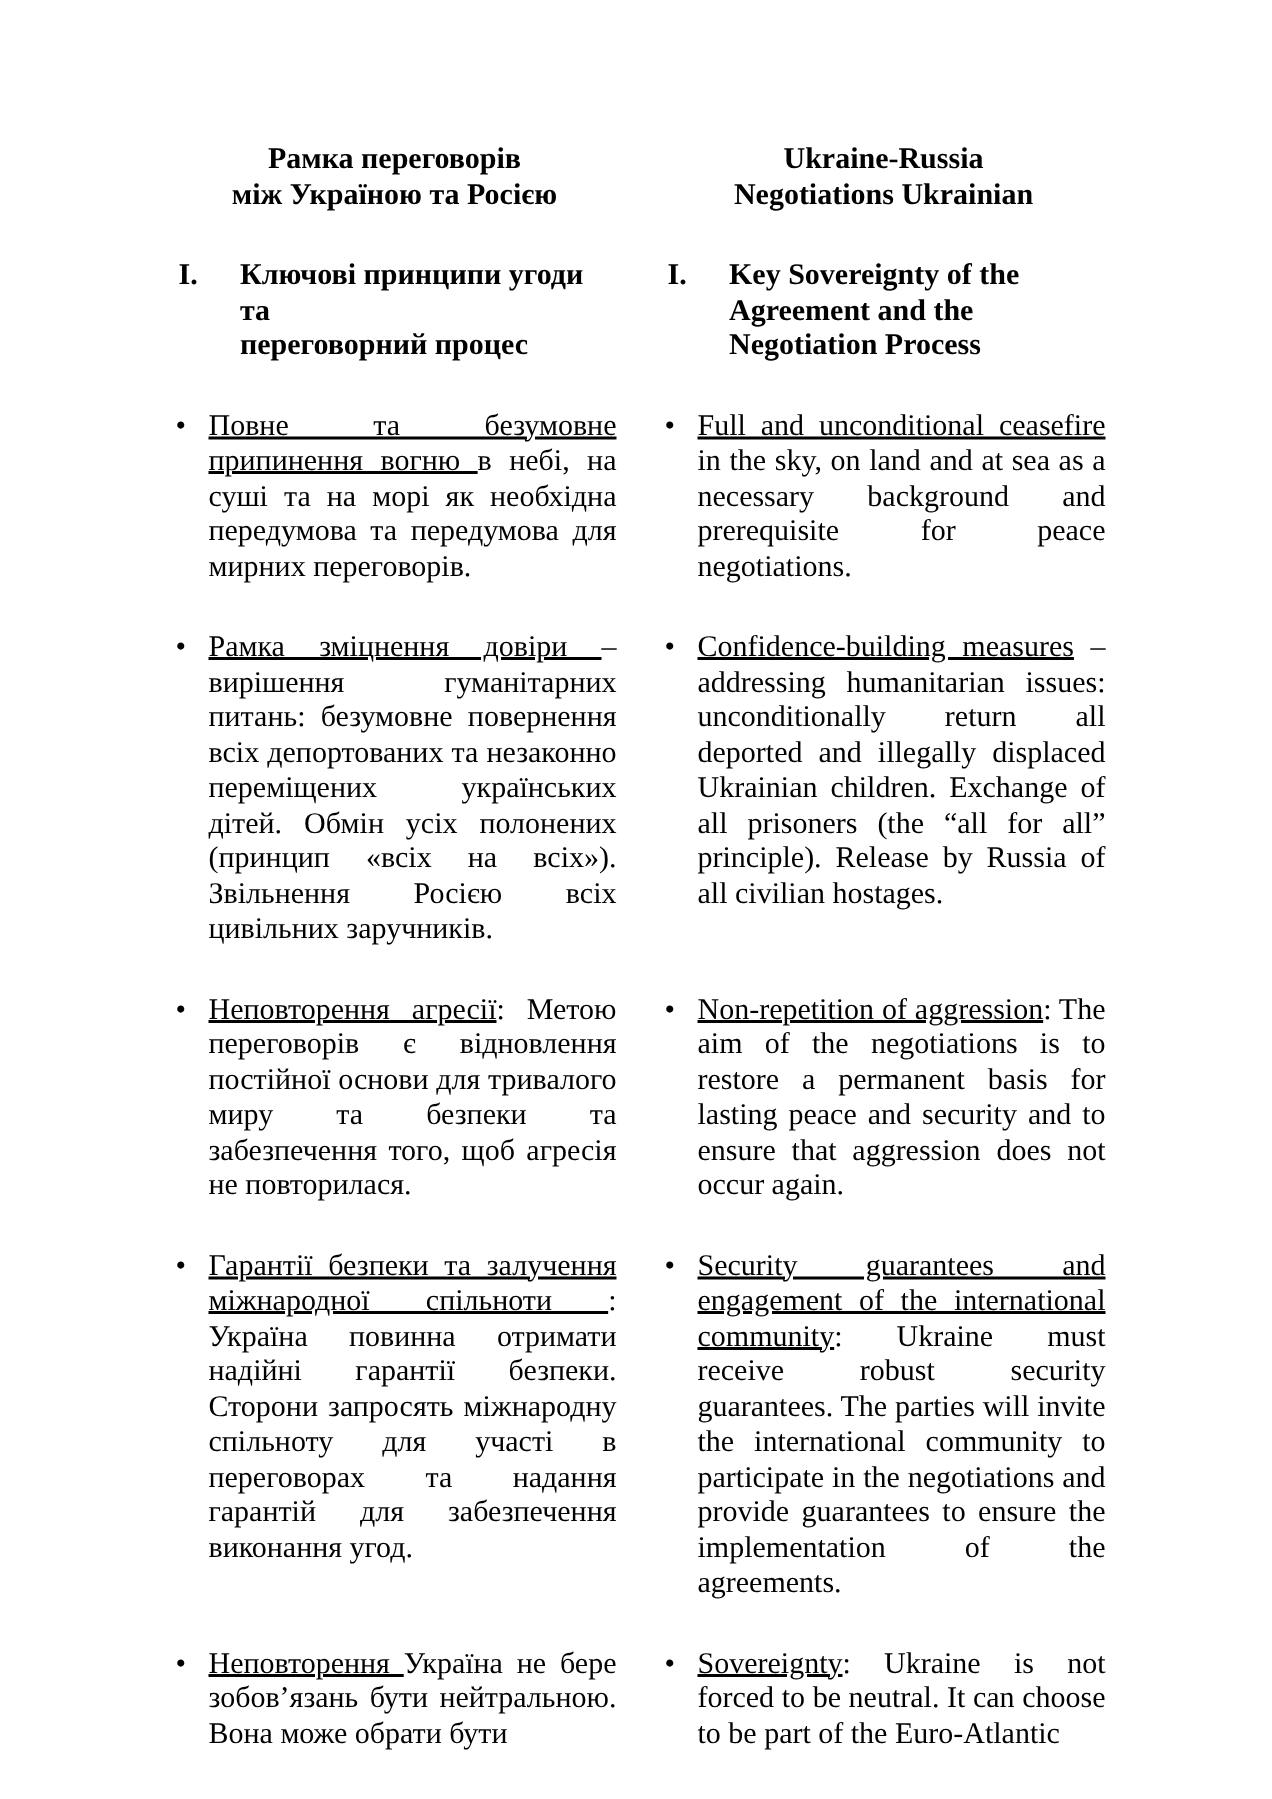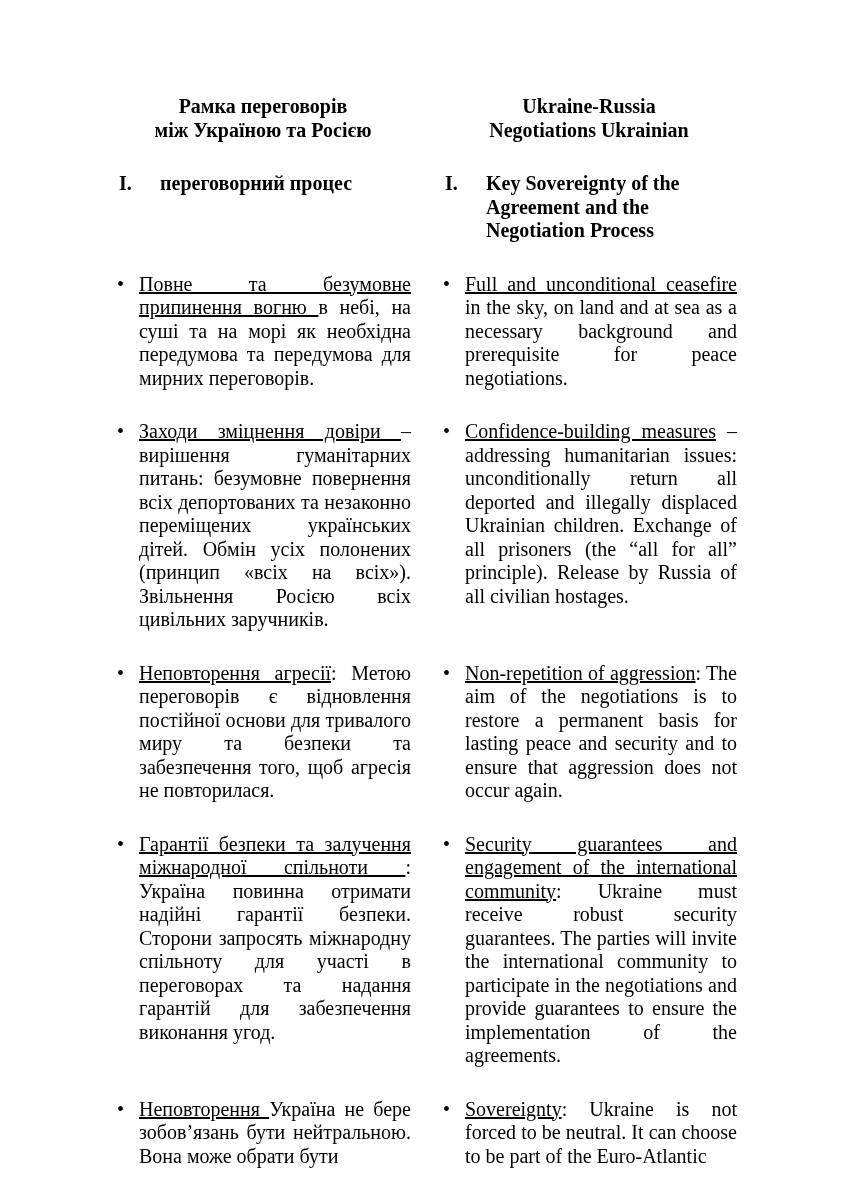--- a/index.html
+++ b/index.html
@@ -41,38 +41,39 @@
       <div>Рамка переговорів</div>
       <div>між Україною та Росією</div>
     </div>
     <div class="cell title-cell">
       <div>Ukraine-Russia</div>
       <div>Negotiations Ukrainian</div>
     </div>
 
     <div class="cell heading-cell">
       <span class="heading-num">I.</span>
+      <div>Ключові принципи угоди та</div>
       <div>переговорний процес</div>
     </div>
     <div class="cell heading-cell">
       <span class="heading-num">I.</span>
       <div>Key Sovereignty of the</div>
       <div>Agreement and the</div>
       <div>Negotiation Process</div>
     </div>
 
     <div class="cell bullet-cell">
       <span class="bullet-marker">•</span><span class="lead">Повне та безумовне припинення вогню </span><span>в небі, на суші та на морі як необхідна передумова та передумова для мирних переговорів.</span>
     </div>
     <div class="cell bullet-cell">
       <span class="bullet-marker">•</span><span class="lead">Full and unconditional ceasefire</span><span> in the sky, on land and at sea as a necessary background and prerequisite for peace negotiations.</span>
     </div>
 
     <div class="cell bullet-cell">
-      <span class="bullet-marker">•</span><span class="lead">Заходи зміцнення довіри </span><span>– вирішення гуманітарних питань: безумовне повернення всіх депортованих та незаконно переміщених українських дітей. Обмін усіх полонених (принцип «всіх на всіх»). Звільнення Росією всіх цивільних заручників.</span>
+      <span class="bullet-marker">•</span><span class="lead">Рамка зміцнення довіри </span><span>– вирішення гуманітарних питань: безумовне повернення всіх депортованих та незаконно переміщених українських дітей. Обмін усіх полонених (принцип «всіх на всіх»). Звільнення Росією всіх цивільних заручників.</span>
     </div>
     <div class="cell bullet-cell">
       <span class="bullet-marker">•</span><span class="lead">Confidence-building measures</span><span> – addressing humanitarian issues: unconditionally return all deported and illegally displaced Ukrainian children. Exchange of all prisoners (the “all for all” principle). Release by Russia of all civilian hostages.</span>
     </div>
 
     <div class="cell bullet-cell">
       <span class="bullet-marker">•</span><span class="lead">Неповторення агресії</span><span>: Метою переговорів є відновлення постійної основи для тривалого миру та безпеки та забезпечення того, щоб агресія не повторилася.</span>
     </div>
     <div class="cell bullet-cell">
       <span class="bullet-marker">•</span><span class="lead">Non-repetition of aggression</span><span>: The aim of the negotiations is to restore a permanent basis for lasting peace and security and to ensure that aggression does not occur again.</span>

